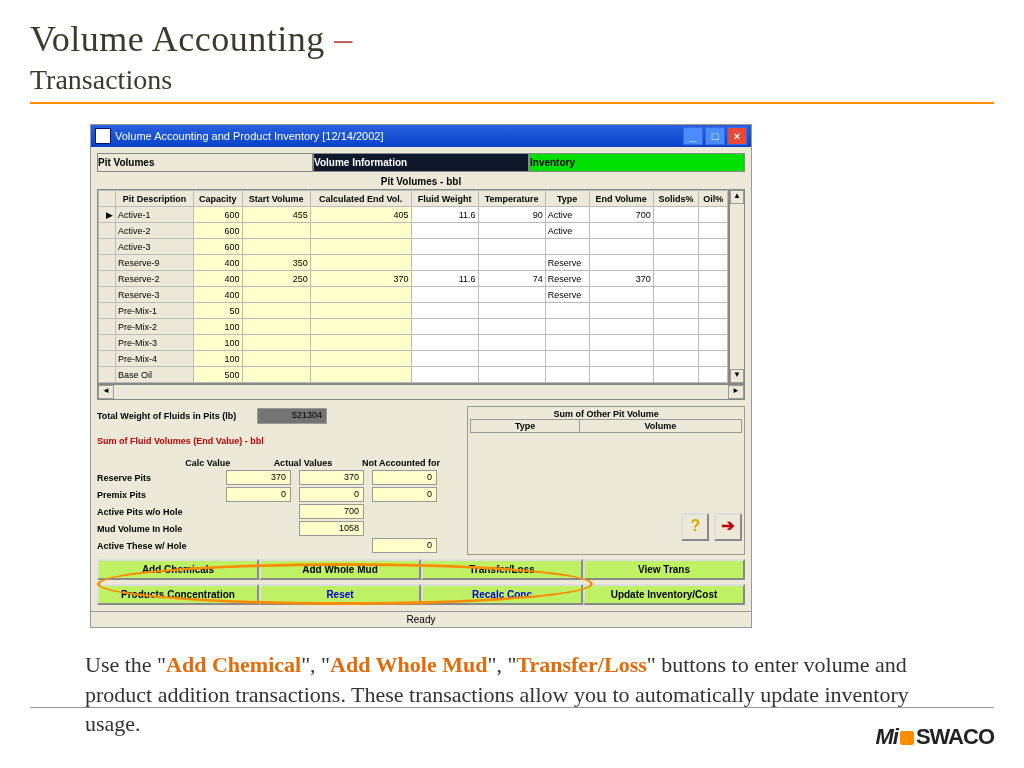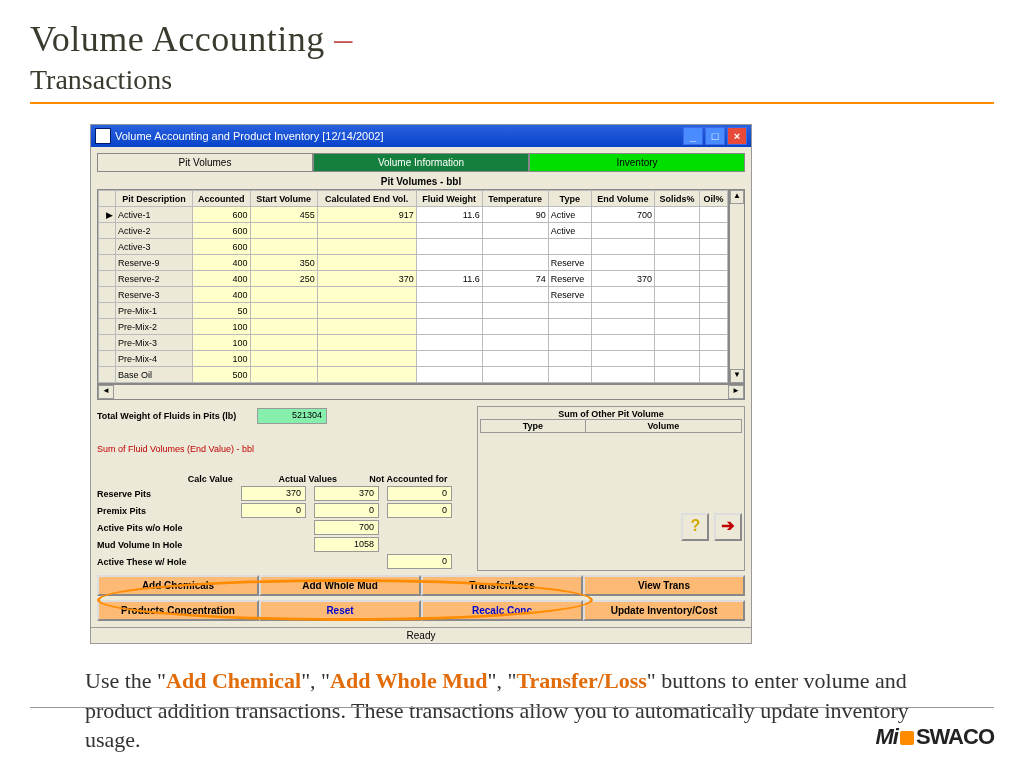--- a/index.html
+++ b/index.html
@@ -11,23 +11,23 @@
 .screenshot{width:660px;margin-left:60px;border:1px solid #999;font-family:Tahoma,Arial,sans-serif;font-size:10px;color:#000}
 .titlebar{background:linear-gradient(#2862E0,#0842C8);color:#fff;display:flex;align-items:center;padding:2px 4px;height:18px}
 .titlebar .icon{width:14px;height:14px;background:#fff;border:1px solid #001a66;margin-right:4px}
 .titlebar .t{flex:1;font-size:11px;font-weight:normal}
 .winbtn{display:flex;gap:2px}
 .wbtn{width:18px;height:16px;display:flex;align-items:center;justify-content:center;font-size:11px;font-weight:bold;border:1px solid #3a6ae8}
 .wmin,.wmax{background:#4a8cff;color:#fff}
 .wcls{background:#e84a3a;color:#fff}
 .appbody{background:#ECE9D8;padding:6px}
 .tabs{display:flex}
-.tab{flex:1;text-align:center;padding:3px 0;border:1px solid #888;font-size:10px;font-weight:normal}
+.tab{flex:1;padding:3px 0;border:1px solid #888;font-size:10px;font-weight:bold}
 .tab.white{background:#ECE9D8}
-.tab.red{background:#15803d;color:#fff}
+.tab.red{background:#0f172a;color:#fff}
 .tab.green{background:#00E000}
 .panelTitle{text-align:center;font-weight:bold;font-size:10px;margin:4px 0 2px}
 .grid{border:1px solid #888;background:#fff;font-size:9px}
 .grid table{border-collapse:collapse;width:100%}
 .grid th,.grid td{border:1px solid #bbb;padding:1px 2px;height:13px;white-space:nowrap;overflow:hidden}
 .grid th{background:#ECE9D8;font-weight:bold;text-align:center;font-size:9px}
 .grid td{text-align:right}
 .grid td.desc{background:#ECE9D8;text-align:left}
 .grid .rowhdr{width:12px;background:#ECE9D8}
 .hl{background:#FFFFCC}
@@ -35,31 +35,31 @@
 .sbar{background:#ECE9D8;border:1px solid #888;height:14px;flex:1;position:relative}
 .sbar .btn{width:14px;height:12px;background:#ECE9D8;border:1px solid #999;position:absolute;top:0;text-align:center;font-size:8px}
 .sbar .btn.l{left:0}.sbar .btn.r{right:0}
 .vsbar{width:14px;background:#ECE9D8;border:1px solid #888;display:flex;flex-direction:column;justify-content:space-between}
 .vsbtn{height:12px;text-align:center;font-size:8px;border:1px solid #999}
 .mid{display:flex;gap:17px;margin-top:6px;font-size:9px}
 .midL{flex:1.3}
 .midR{flex:1;border:1px solid #999;padding:2px}
 .fldrow{display:flex;align-items:center;margin:2px 0}
 .fldrow .lbl{width:160px;font-weight:bold}
-.fldrow .box{border:1px solid #999;background:#86efac;width:60px;text-align:right;padding:1px 4px;height:12px}
-.redlbl{color:#C00000;font-weight:normal;font-size:9px;margin:20px 0}
+.fldrow .box{border:1px solid #999;background:#737373;width:60px;text-align:right;padding:1px 4px;height:12px}
+.redlbl{color:#C00000;font-weight:bold;font-size:9px;margin:12px 0}
 .calchdr{display:flex;font-size:9px;font-weight:bold}
 .calchdr div{flex:1;text-align:left}
 .calcrow{display:flex;align-items:center;margin:2px 0}
-.calcrow .rlbl{width:144px;font-weight:bold;font-size:9px}
+.calcrow .rlbl{width:129px;font-weight:bold;font-size:9px}
 .calcrow .cbox{border:1px solid #999;background:#FFFFCC;width:55px;text-align:right;padding:1px 4px;margin-right:8px;height:11px;font-size:9px}
 .iconbtns{text-align:right;margin-top:-24px}
 .ibtn{display:inline-block;width:24px;height:24px;border:2px outset #ddd;background:#ECE9D8;text-align:center;font-size:16px;line-height:22px;margin-left:2px}
 .btnrow{display:flex;margin-top:4px}
-.btnrow .b{flex:1;border:2px outset #ddd;background:#fdba74;text-align:center;padding:3px 0;font-size:10px;font-weight:bold}
+.btnrow .b{flex:1;border:2px outset #ddd;background:#bef264;text-align:center;padding:3px 0;font-size:10px;font-weight:bold}
 .btnrow .b.blue{color:#0000CC}
 .status{text-align:center;font-size:10px;padding:2px;border-top:1px solid #999;background:#ECE9D8}
 .highlight-oval{position:absolute;border:3px solid #FF8C00;border-radius:50%/50%;pointer-events:none}
 .caption{margin:22px 55px 0 55px;font-size:22px;line-height:1.35;color:#333}
 .caption .strong{font-weight:bold;color:#E26B0A}
 .footer-line{position:absolute;bottom:60px;left:30px;right:30px;height:1px;background:#999}
 .logo{position:absolute;right:30px;bottom:18px;font-family:Arial,sans-serif;font-weight:900;font-size:22px;color:#222;letter-spacing:-1px}
 .logo .mi{font-style:italic}
 .logo .dot{display:inline-block;width:14px;height:14px;background:#FF8C00;border-radius:2px;margin:0 2px;vertical-align:middle}
 .smtbl{width:100%;border-collapse:collapse;font-size:9px}
@@ -90,38 +90,38 @@
         <div class="tab green">Inventory</div>
       </div>
       <div class="panelTitle">Pit Volumes - bbl</div>
       <div style="display:flex">
       <div class="grid" style="flex:1">
         <table>
           <thead>
                 <tr id="gridhdr">
                   <th class="rowhdr"></th>
                   <th>Pit Description</th>
-                  <th>Accounted</th>
+                  <th>Capacity</th>
                   <th>Start Volume</th>
                   <th>Calculated End Vol.</th>
                   <th>Fluid Weight</th>
                   <th>Temperature</th>
                   <th>Type</th>
                   <th>End Volume</th>
                   <th>Solids%</th>
                   <th>Oil%</th>
                 </tr>
               </thead>
           <tbody id="gridbody">
                 <tr>
                   <td class="rowhdr">▶</td>
                   <td class="desc">Active-1</td>
                   <td class="hl">600</td>
                   <td class="hl">455</td>
-                  <td class="hl">917</td>
+                  <td class="hl">405</td>
                   <td>11.6</td>
                   <td>90</td>
                   <td style="text-align:left">Active</td>
                   <td>700</td>
                   <td></td>
                   <td></td>
                 </tr>
                 <tr>
                   <td class="rowhdr"></td>
                   <td class="desc">Active-2</td>

